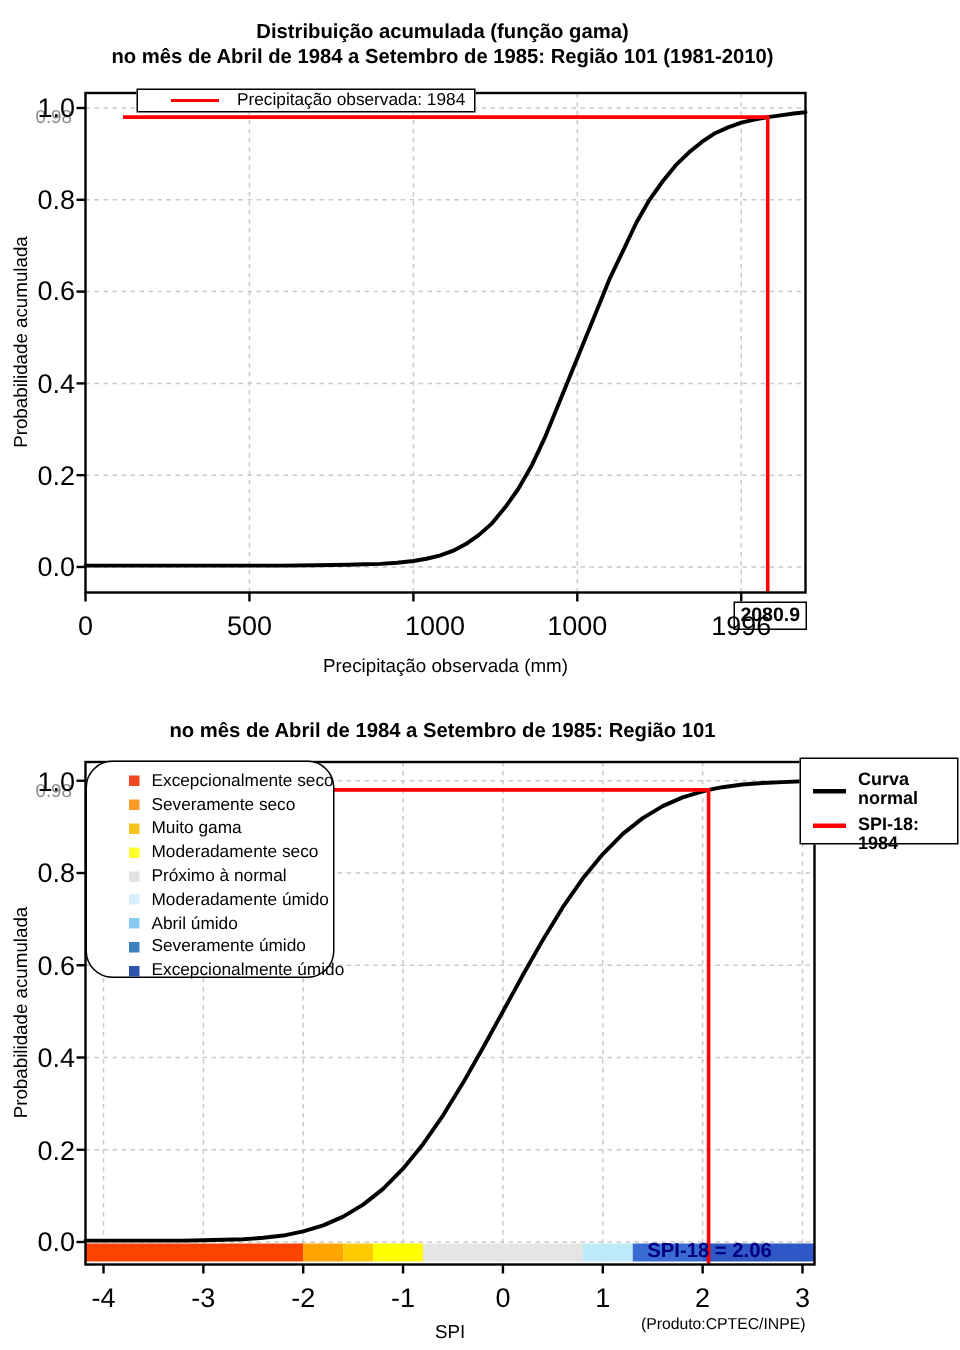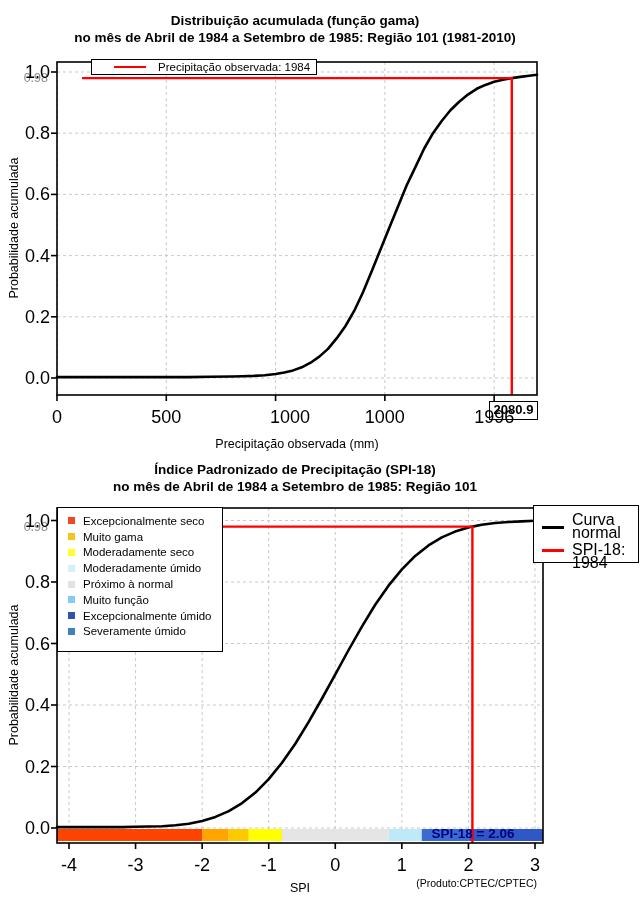--- a/index.html
+++ b/index.html
@@ -25,21 +25,21 @@
   .lsample{height:2.5px;flex:0 0 32px;margin-right:12px;}
   .legend1 span{font-size:11.5px;white-space:nowrap;}
   .cat-item{display:flex;align-items:center;height:15.8px;}
   .swatch{width:7px;height:7px;flex:0 0 7px;margin-right:8px;}
   .cat-item span{font-size:11.5px;white-space:nowrap;}
   .obs-box{position:absolute;background:#fff;border:1.6px solid #000;box-sizing:border-box;
            font-weight:bold;font-size:13px;line-height:15px;text-align:center;margin-top:25px;}
   .ann{position:absolute;font-weight:bold;font-size:13.5px;text-align:center;}
   .small-note{position:absolute;font-size:10.5px;}
   .rl-sample{position:absolute;height:2.5px;width:22px;}
-  .rl-label{position:absolute;font-size:16px;line-height:13px;}
+  .rl-label{position:absolute;font-size:12px;line-height:13px;font-weight:bold;}
 </style>
 </head>
 <body>
 
 <div class="stage">
 
   <svg id="plot-svg" width="640" height="900">
       <line x1="57" y1="62" x2="57" y2="395" class="grid"></line>
       <line x1="166.28961748633878" y1="62" x2="166.28961748633878" y2="395" class="grid"></line>
       <line x1="275.57923497267757" y1="62" x2="275.57923497267757" y2="395" class="grid"></line>
@@ -114,73 +114,76 @@
 
   <div class="thresh" style="top:71px;">0.98</div>
 
   <div class="legend-box legend1" style="left:91px;top:59px;width:226px;height:16px;">
     <div class="lsample" style="background:#FF0000;"></div>
     <span>Precipitação observada: 1984</span>
   </div>
 
   <div class="obs-box" style="left:489px;top:376px;width:49px;height:19px;">2080.9</div>
 
-  <div class="title" style="top:462px;">Índice Padronizado de Precipitação (SPI-18)</div>
   <div class="title" style="top:479px;">no mês de Abril de 1984 a Setembro de 1985: Região 101</div>
 
   <div class="axis-label rot" style="left:-96px;top:668px;width:220px;">Probabilidade acumulada</div>
   <div class="axis-label" style="left:270px;top:881px;width:60px;">SPI</div>
 
   <div class="thresh" style="top:520px;">0.98</div>
 
-  <div class="legend-box" style="left:57px;top:507px;width:166px;height:145px;padding:5px 0 0 10px;" id="cat-legend">
+  <div class="legend-box" style="left:57px;top:507px;width:166px;height:145px;padding:5px 0 0 28px;border-radius:18px;" id="cat-legend">
       <div class="cat-item">
         <div class="swatch" style="background: rgb(241, 73, 31);"></div>
         <span>Excepcionalmente seco</span>
       </div>
       <div class="cat-item">
+        <div class="swatch" style="background: rgb(248, 156, 39);"></div>
+        <span>Severamente seco</span>
+      </div>
+      <div class="cat-item">
         <div class="swatch" style="background: rgb(245, 197, 30);"></div>
         <span>Muito gama</span>
       </div>
       <div class="cat-item">
         <div class="swatch" style="background: rgb(255, 255, 46);"></div>
         <span>Moderadamente seco</span>
       </div>
       <div class="cat-item">
+        <div class="swatch" style="background: rgb(226, 226, 226);"></div>
+        <span>Próximo à normal</span>
+      </div>
+      <div class="cat-item">
         <div class="swatch" style="background: rgb(214, 239, 250);"></div>
         <span>Moderadamente úmido</span>
       </div>
       <div class="cat-item">
-        <div class="swatch" style="background: rgb(226, 226, 226);"></div>
-        <span>Próximo à normal</span>
-      </div>
-      <div class="cat-item">
         <div class="swatch" style="background: rgb(135, 204, 238);"></div>
-        <span>Muito função</span>
+        <span>Abril úmido</span>
+      </div>
+      <div class="cat-item">
+        <div class="swatch" style="background: rgb(63, 128, 192);"></div>
+        <span>Severamente úmido</span>
       </div>
       <div class="cat-item">
         <div class="swatch" style="background: rgb(47, 84, 173);"></div>
         <span>Excepcionalmente úmido</span>
-      </div>
-      <div class="cat-item">
-        <div class="swatch" style="background: rgb(63, 128, 192);"></div>
-        <span>Severamente úmido</span>
       </div>
     </div>
 
   <div class="legend-box" style="left:533px;top:505px;width:106px;height:58px;">
     <div class="rl-sample" style="left:8px;top:20px;background:#000000;"></div>
     <span class="rl-label" style="left:38px;top:7px;width:58px;">Curva normal</span>
     <div class="rl-sample" style="left:8px;top:43px;background:#FF0000;"></div>
     <span class="rl-label" style="left:38px;top:37px;width:66px;">SPI-18: 1984</span>
   </div>
 
   <div class="ann" style="left: 417px; top: 826px; width: 112px; color: rgb(0, 0, 128);">SPI-18 = 2.06</div>
 
-  <div class="small-note" style="left:380px;top:877px;width:157px;text-align:right;">(Produto:CPTEC/CPTEC)</div>
+  <div class="small-note" style="left:380px;top:877px;width:157px;text-align:right;">(Produto:CPTEC/INPE)</div>
 
   <div id="overlay">
       <span class="tick-label xt" style="left: 29px; top: 410px;">0</span>
       <span class="tick-label xt" style="left: 138.29px; top: 410px;">500</span>
       <span class="tick-label xt" style="left: 262px; top: 410px;">1000</span>
       <span class="tick-label xt" style="left: 356.869px; top: 410px;">1000</span>
       <span class="tick-label xt" style="left: 466.158px; top: 410px;">1996</span>
       <span class="tick-label yt" style="left: 10px; top: 371px;">0.0</span>
       <span class="tick-label yt" style="left: 10px; top: 309.8px;">0.2</span>
       <span class="tick-label yt" style="left: 10px; top: 248.6px;">0.4</span>

